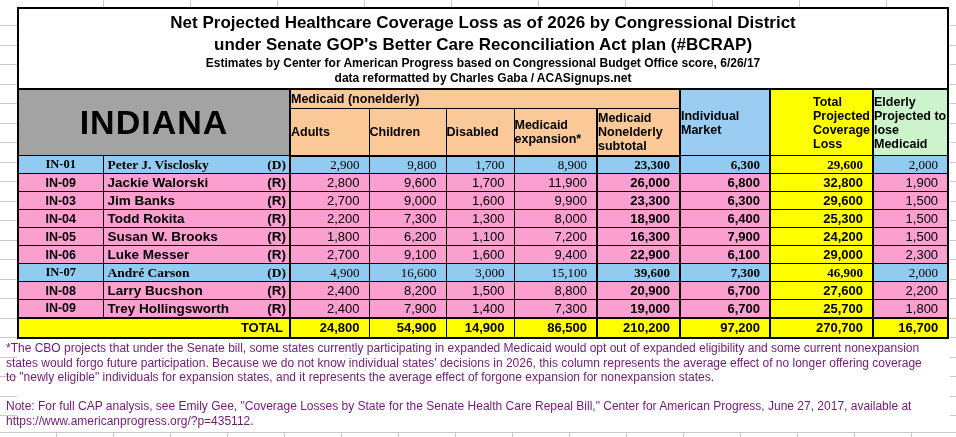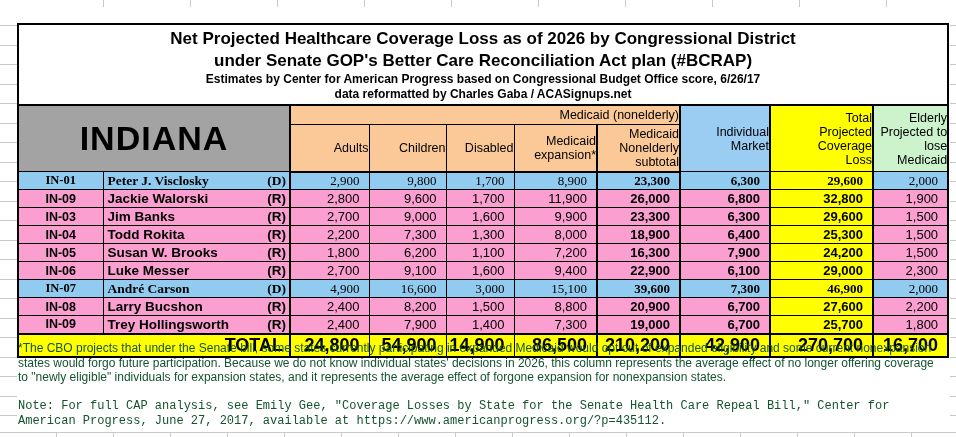--- a/index.html
+++ b/index.html
@@ -11,33 +11,33 @@
   
   .grid-top{position:absolute;left:17px;top:0;width:933px;height:7px;
     background:repeating-linear-gradient(to right,transparent 0 86px,#c9c9c9 86px 87px);}
   .grid-left{position:absolute;left:0;top:7px;width:17px;height:426px;
     background:repeating-linear-gradient(to bottom,transparent 0 18.5px,#c9c9c9 18.5px 19.5px);}
   .grid-right{position:absolute;left:950px;top:7px;width:6px;height:426px;
     background:repeating-linear-gradient(to bottom,transparent 0 18.5px,#c9c9c9 18.5px 19.5px);}
   .grid-bottom{position:absolute;left:0;top:432px;width:956px;height:5px;border-top:1px solid #c9c9c9;
     background:repeating-linear-gradient(to right,transparent 0 56px,#c9c9c9 56px 57px);}
 
-  .sheet{position:absolute;left:17px;top:23px;}
+  .sheet{position:absolute;left:17px;top:7px;}
   table{border-collapse:collapse;table-layout:fixed;width:930px;border:2px solid #000;}
   td{border:1px solid #000;padding:0;vertical-align:middle;overflow:hidden;}
   .thickL{border-left:2px solid #000;}
 
   
   .title-cell{background:#fff;border-bottom:2px solid #000;text-align:center;padding:3px 0 2px 0;}
   .t1{font-size:17px;font-weight:bold;line-height:22px;}
   .t3{font-size:12px;font-weight:bold;line-height:15px;}
 
   
   .state-cell{background:#a3a3a3;text-align:center;font-weight:bold;font-size:34px;letter-spacing:1px;margin-left:28px;}
-  .hdr{font-weight:normal;font-size:12.5px;text-align:right;line-height:14px;}
+  .hdr{font-weight:bold;font-size:12.5px;text-align:left;line-height:14px;}
   .group-hdr{height:19px;font-size:13px;}
   .subhead td{border-bottom:2px solid #000;height:46px;}
   .bg-tan{background:var(--medicaid-header);}
   .bg-blue{background:var(--individual-header);}
   .bg-yellow{background:var(--total-header);padding-left:42px;}
   .bg-green{background:var(--elderly-header);}
 
   
   .drow{height:18px;font-size:13px;}
   .drow td{white-space:nowrap;}
@@ -46,28 +46,28 @@
   .dem td.c-total,.rep td.c-total{background:var(--total-column);}
   .c-dist{text-align:center;font-weight:bold;font-size:12.5px;}
   .c-name{padding:0 3px 0 4px;margin-top:12px;}
   .c-name .inner{display:flex;justify-content:space-between;align-items:center;}
   .nm,.pt{font-weight:bold;font-size:13.5px;}
   .num{text-align:right;padding-right:9px;}
   .bold{font-weight:bold;}
 
   
   .total-row{height:20px;}
-  .total-row td{border-top:2px solid #000;background:var(--total-row);font-weight:bold;font-size:18px;white-space:nowrap;}
+  .total-row td{border-top:2px solid #000;background:var(--total-row);font-weight:bold;font-size:13px;white-space:nowrap;}
   .total-label{text-align:right;padding-right:6px;font-size:14px;}
   .grand-total{font-size:20px;}
 
   
-  .footnote{position:absolute;left:18px;width:928px;font-size:12px;line-height:14.5px;color:#14532d;}
+  .footnote{position:absolute;left:6px;width:928px;font-size:12px;line-height:14.5px;color:#701a75;}
   .fn1{top:341px;}
-  .fn2{top:399px;font-family:Liberation Mono, monospace;}
+  .fn2{top:399px;}
 </style>
 </head>
 <body>
 
 <div class="grid-top"></div>
 <div class="grid-left"></div>
 <div class="grid-right"></div>
 <div class="grid-bottom"></div>
 
 <div class="sheet">
@@ -268,21 +268,21 @@
       </tbody>
 
     <tbody>
       <tr class="total-row">
         <td class="total-label" colspan="2">TOTAL</td>
         <td class="num thickL">24,800</td>
         <td class="num">54,900</td>
         <td class="num">14,900</td>
         <td class="num">86,500</td>
         <td class="num thickL">210,200</td>
-        <td class="num thickL">42,900</td>
+        <td class="num thickL">97,200</td>
         <td class="num thickL grand-total">270,700</td>
         <td class="num thickL">16,700</td>
       </tr>
     </tbody>
   </table>
 </div>
 
 <div class="footnote fn1">*The CBO projects that under the Senate bill, some states currently participating in expanded Medicaid would opt out of expanded eligibility and some current nonexpansion states would forgo future participation. Because we do not know individual states' decisions in 2026, this column represents the average effect of no longer offering coverage to "newly eligible" individuals for expansion states, and it represents the average effect of forgone expansion for nonexpansion states.</div>
 <div class="footnote fn2">Note: For full CAP analysis, see Emily Gee, "Coverage Losses by State for the Senate Health Care Repeal Bill," Center for American Progress, June 27, 2017, available at https://www.americanprogress.org/?p=435112.</div>
 

